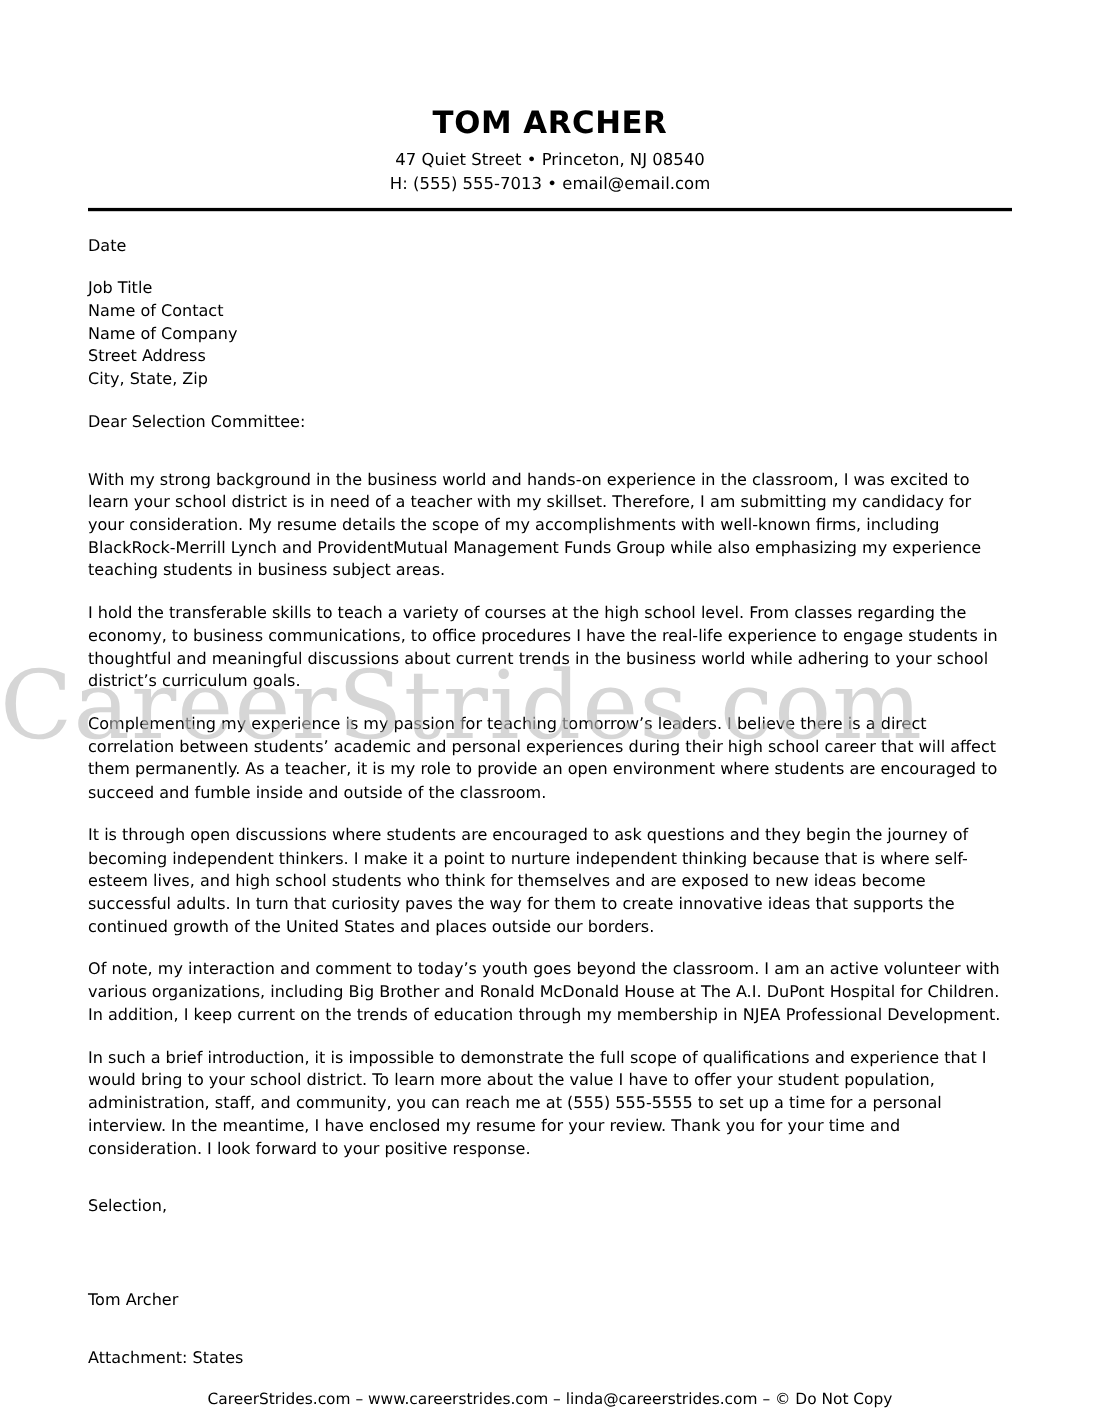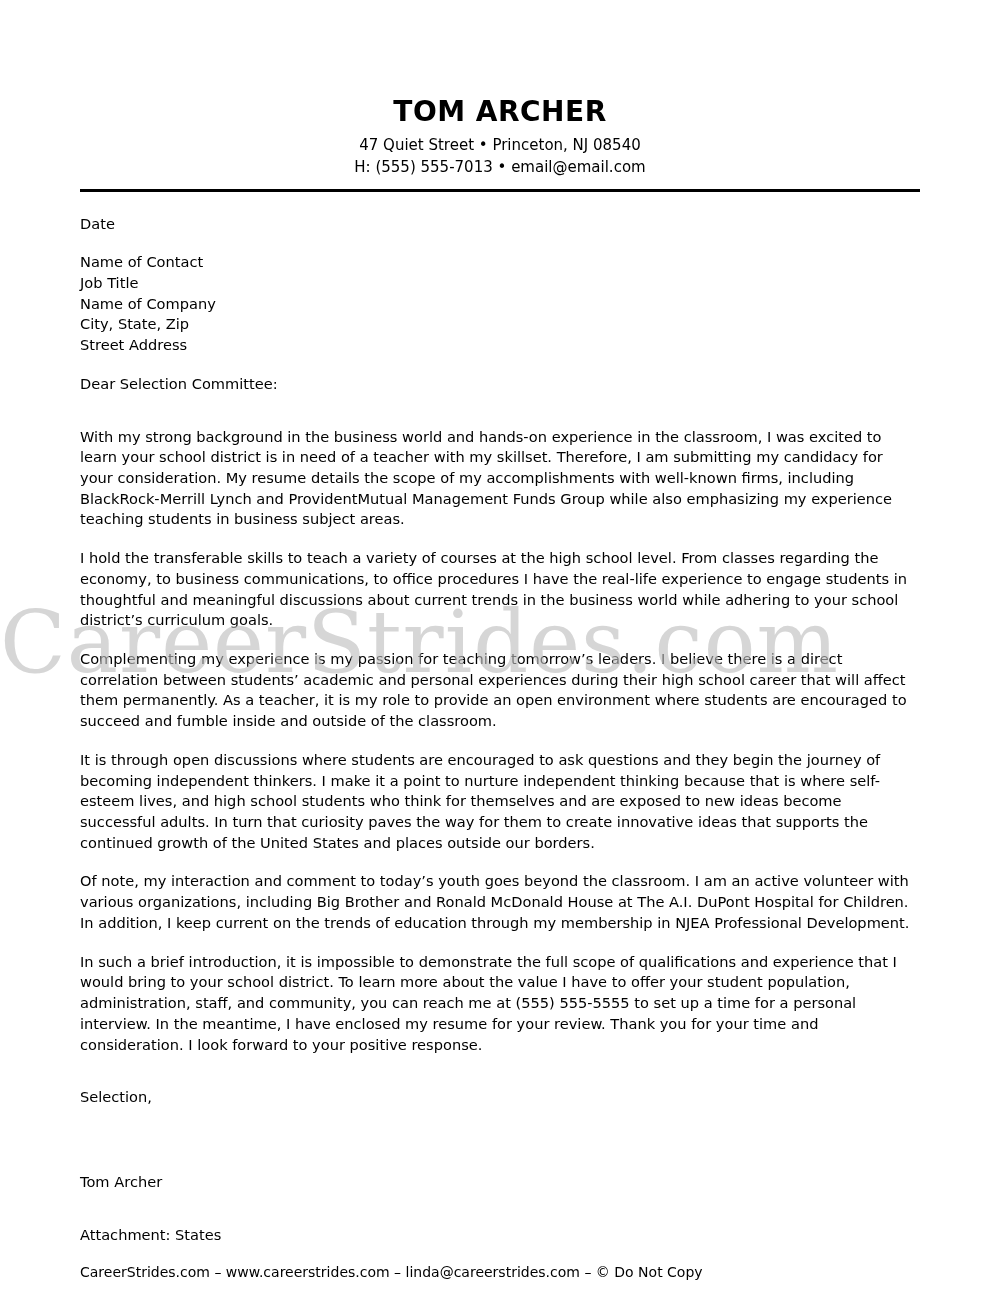--- a/index.html
+++ b/index.html
@@ -63,21 +63,21 @@
   .block-lines p {
     margin: 0;
   }
   .spacer-sm { height: 14px; }
   .spacer-md { height: 18px; }
 
   .sig-space { height: 46px; }
 
   
   .footer {
-    text-align: left;
+    text-align: center;
     font-size: 14px;
     margin-top: 4px;
   }
 
   
   .watermark {
     position: absolute;
     top: 592px;
     left: 0;
     width: 1000px;
@@ -104,25 +104,25 @@
       <div class="addr-line">47 Quiet Street • Princeton, NJ 08540</div>
       <div class="addr-line">H: (555) 555-7013 • email@email.com</div>
       <hr class="rule">
     </div>
 
     <div class="body">
 
       <p>Date</p>
 
       <div class="block-lines">
+        <p>Job Title</p>
         <p>Name of Contact</p>
-        <p>Job Title</p>
         <p>Name of Company</p>
+        <p>Street Address</p>
         <p>City, State, Zip</p>
-        <p>Street Address</p>
       </div>
 
       <div class="spacer-md"></div>
 
       <p>Dear Selection Committee:</p>
 
       <div class="spacer-sm"></div>
 
       <p>With my strong background in the business world and hands-on experience in the classroom, I was excited to learn your school district is in need of a teacher with my skillset. Therefore, I am submitting my candidacy for your consideration. My resume details the scope of my accomplishments with well-known firms, including BlackRock-Merrill Lynch and ProvidentMutual Management Funds Group while also emphasizing my experience teaching students in business subject areas.</p>
       <p>I hold the transferable skills to teach a variety of courses at the high school level. From classes regarding the economy, to business communications, to office procedures I have the real-life experience to engage students in thoughtful and meaningful discussions about current trends in the business world while adhering to your school district’s curriculum goals.</p>

